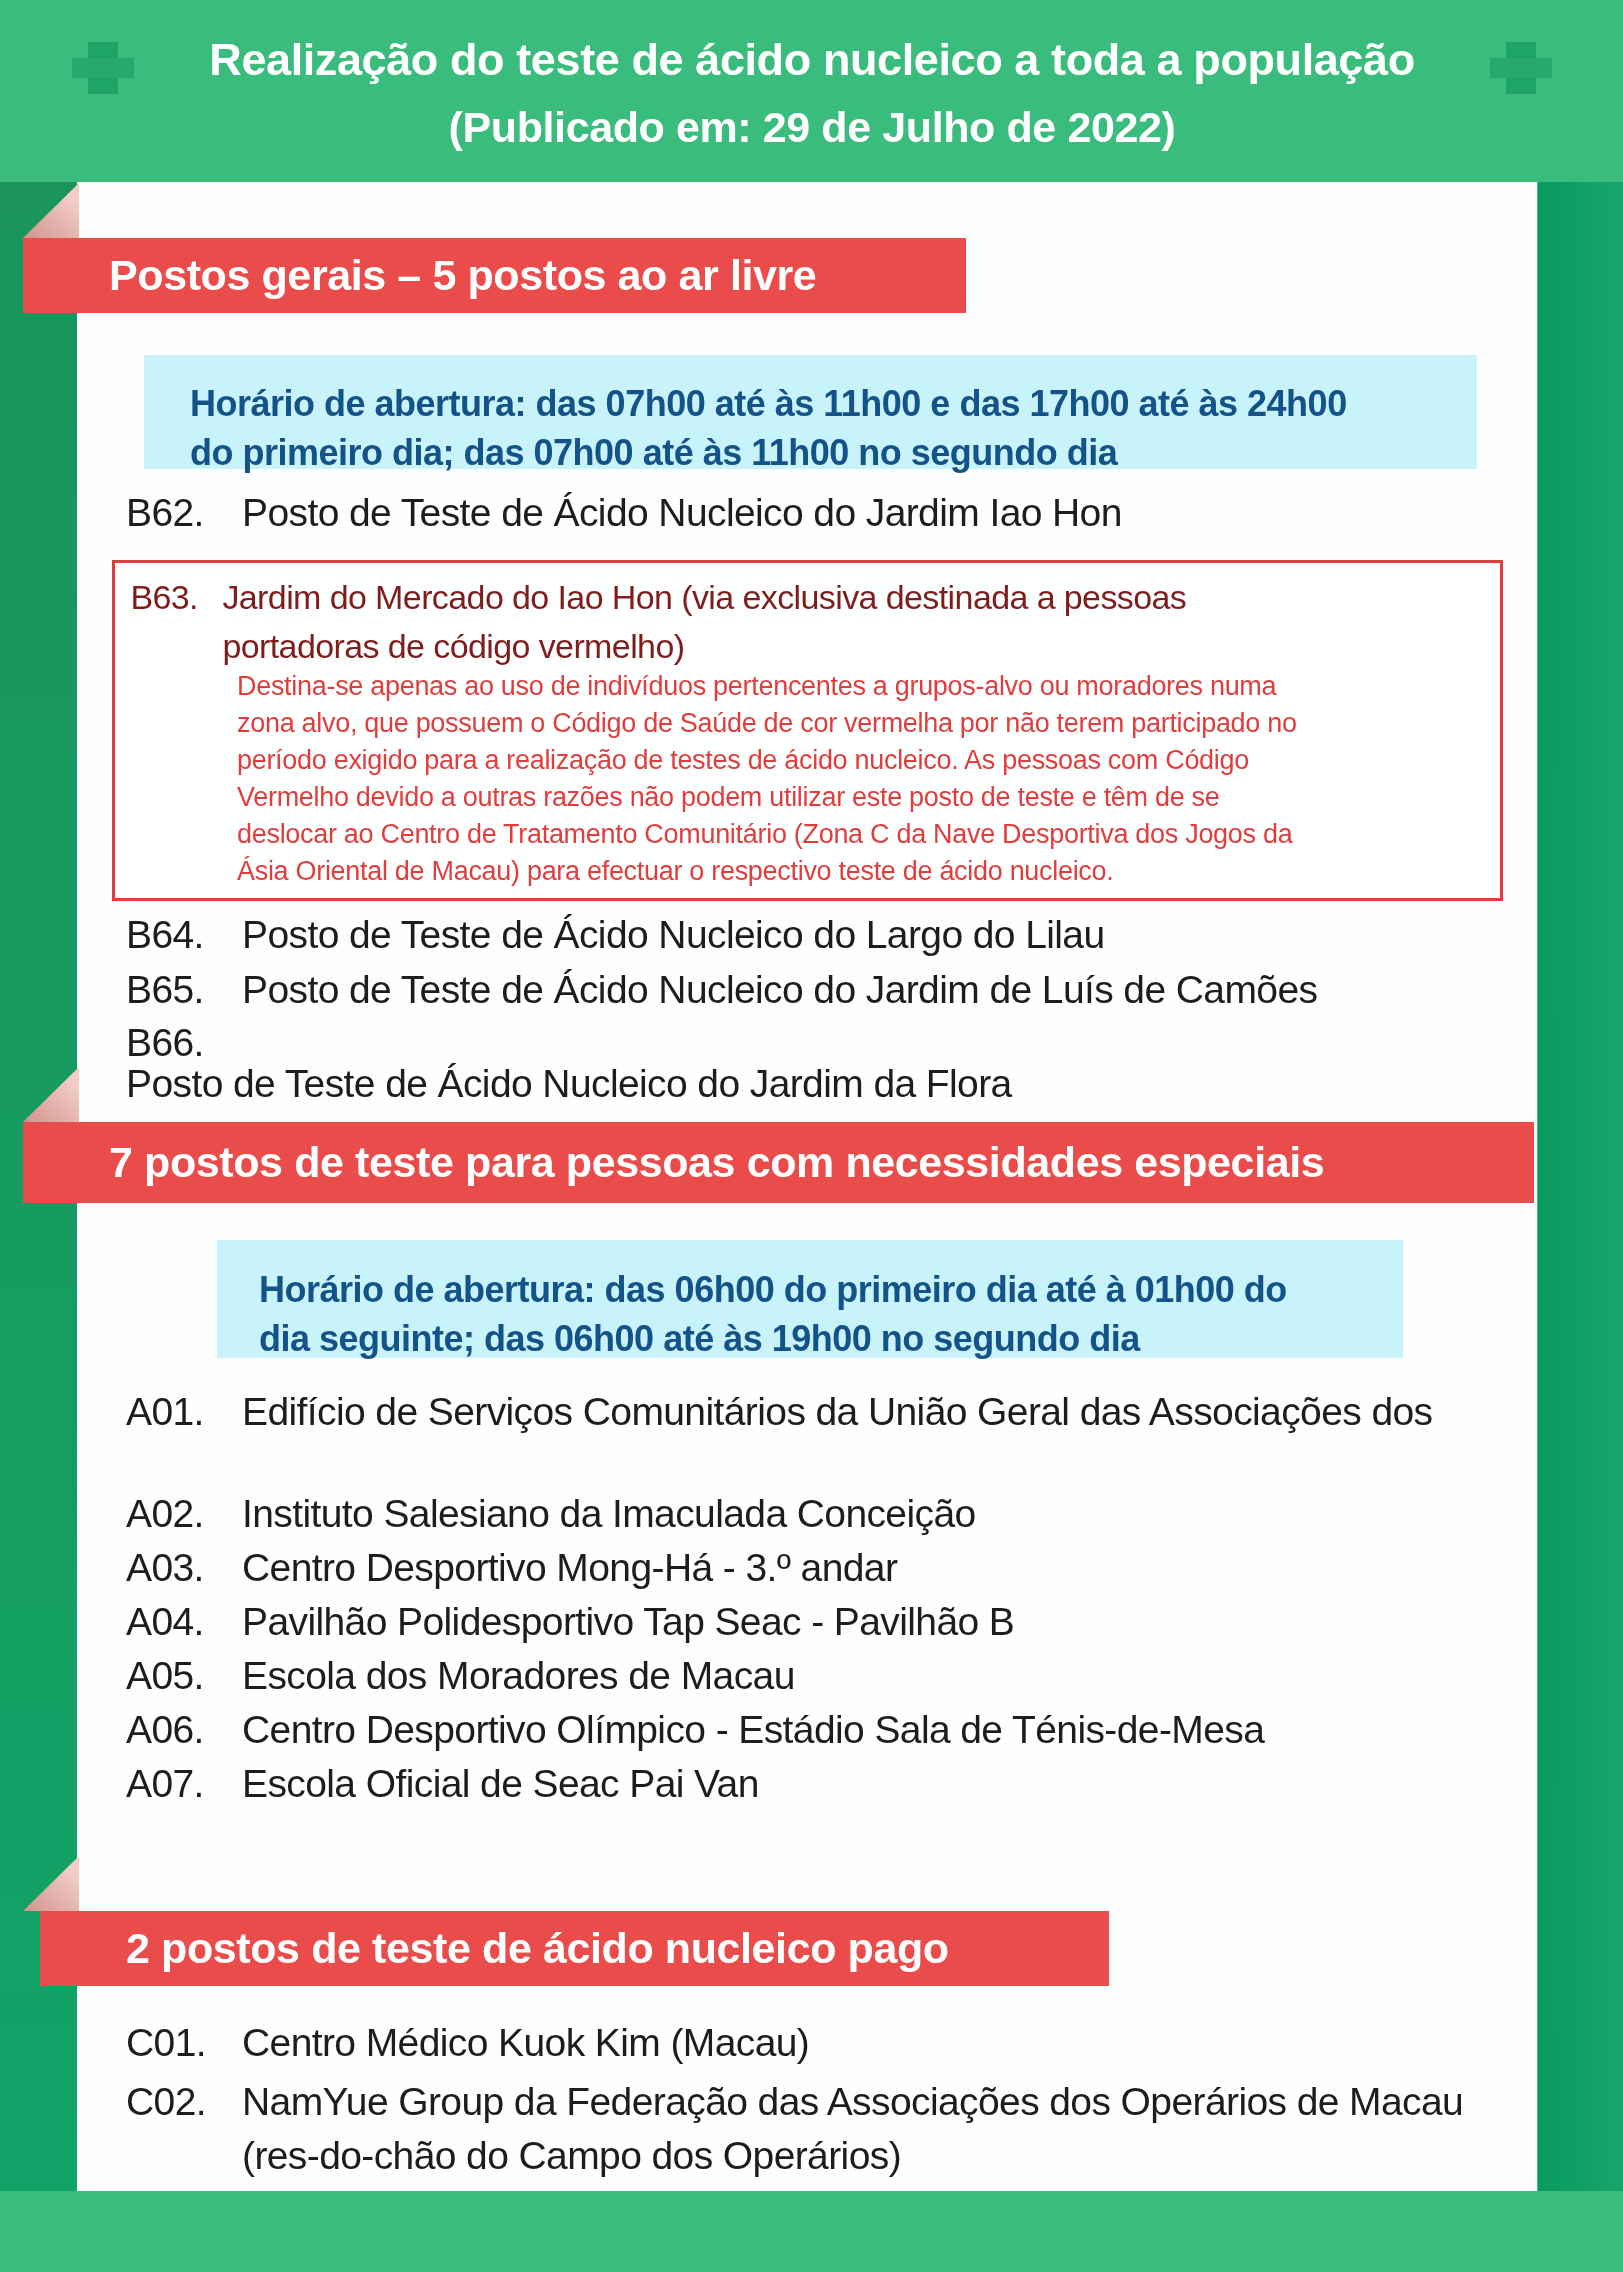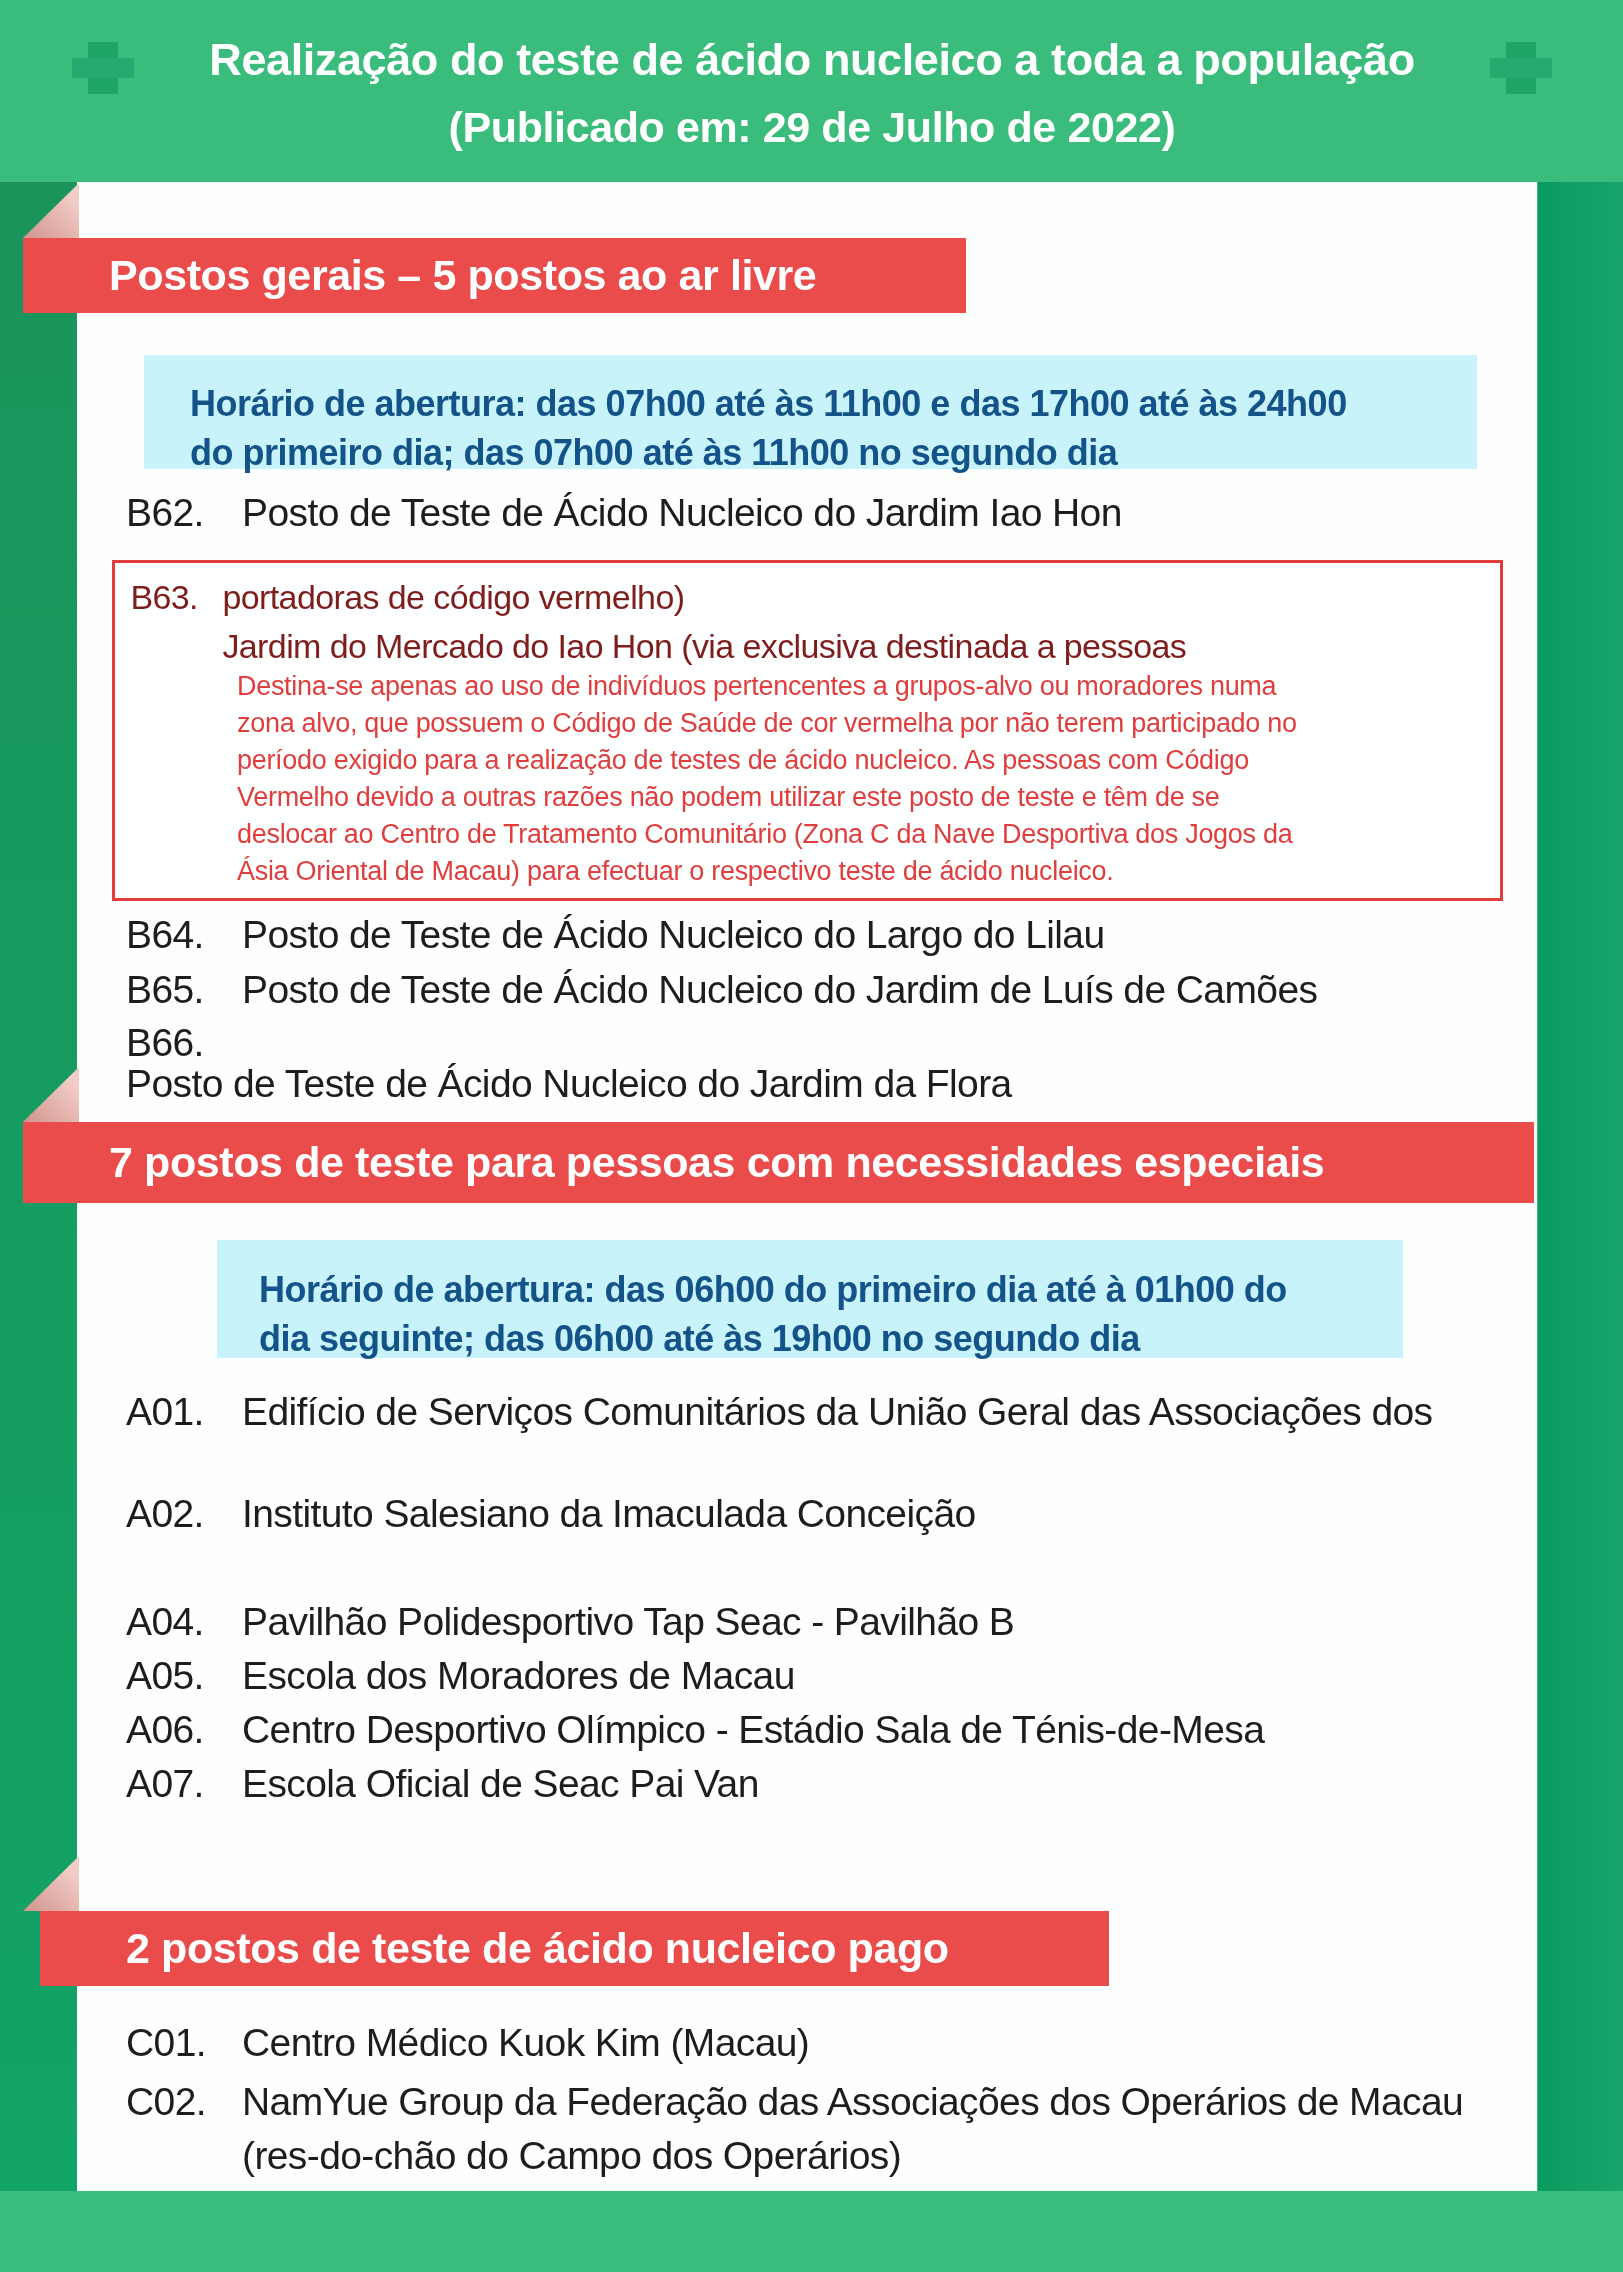--- a/index.html
+++ b/index.html
@@ -92,22 +92,22 @@
 
   <div class="item" style="top:492px;">
     <span class="code">B62.</span>
     <span class="txt">Posto de Teste de Ácido Nucleico do Jardim Iao Hon</span>
   </div>
 
   <div class="abs notice">
     <div class="notice-head">
       <span class="code">B63.</span>
       <span class="txt">
+        <div>Jardim do Mercado do Iao Hon (via exclusiva destinada a pessoas</div>
         <div>portadoras de código vermelho)</div>
-        <div>Jardim do Mercado do Iao Hon (via exclusiva destinada a pessoas</div>
       </span>
     </div>
     <div class="notice-body">
       <div>Destina-se apenas ao uso de indivíduos pertencentes a grupos-alvo ou moradores numa</div>
       <div>zona alvo, que possuem o Código de Saúde de cor vermelha por não terem participado no</div>
       <div>período exigido para a realização de testes de ácido nucleico. As pessoas com Código</div>
       <div>Vermelho devido a outras razões não podem utilizar este posto de teste e têm de se</div>
       <div>deslocar ao Centro de Tratamento Comunitário (Zona C da Nave Desportiva dos Jogos da</div>
       <div>Ásia Oriental de Macau) para efectuar o respectivo teste de ácido nucleico.</div>
     </div>
@@ -139,20 +139,24 @@
   <div class="item two" style="top:1385px;">
     <span class="code">A01.</span>
     <span class="txt">
       <div>Edifício de Serviços Comunitários da União Geral das Associações dos</div>
     </span>
   </div>
   <div class="item" style="top:1493px;">
     <span class="code">A02.</span>
     <span class="txt">Instituto Salesiano da Imaculada Conceição</span>
   </div>
+  <div class="item" style="top:1547px;">
+    <span class="code">A03.</span>
+    <span class="txt">Centro Desportivo Mong-Há - 3.º andar</span>
+  </div>
   <div class="item" style="top:1601px;">
     <span class="code">A04.</span>
     <span class="txt">Pavilhão Polidesportivo Tap Seac - Pavilhão B</span>
   </div>
   <div class="item" style="top:1655px;">
     <span class="code">A05.</span>
     <span class="txt">Escola dos Moradores de Macau</span>
   </div>
   <div class="item" style="top:1709px;">
     <span class="code">A06.</span>

